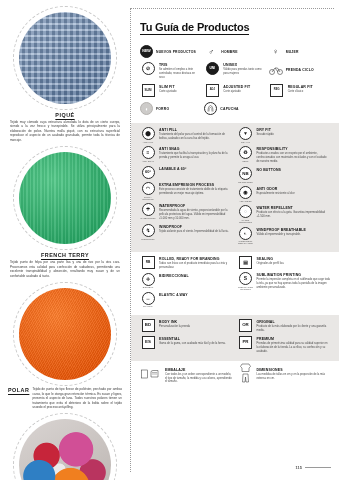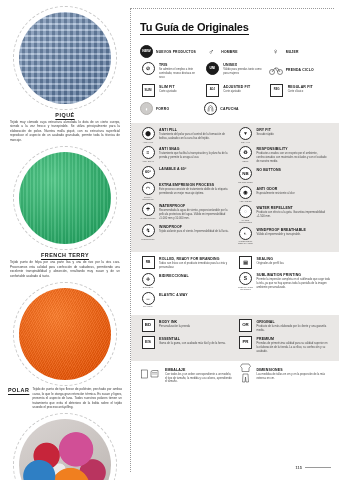--- a/index.html
+++ b/index.html
@@ -209,21 +209,21 @@
       </div>
 
     </div>
   </div>
 
   <div id="divider"></div>
   <div id="divider-top"></div>
 
   <div id="right-col">
 
-    <div id="guide-title">Tu Guía de Originales</div>
+    <div id="guide-title">Tu Guía de Productos</div>
 
     
     <div class="band white" style="margin-top:6px;">
       <div class="grid3">
         <div class="simple-row">
           <div class="circ filled">
             <span class="glyph inv" style="font-size:3.6px;">NEW</span>
           </div>
           <span class="simple-lab">NUEVOS PRODUCTOS</span>
         </div>

